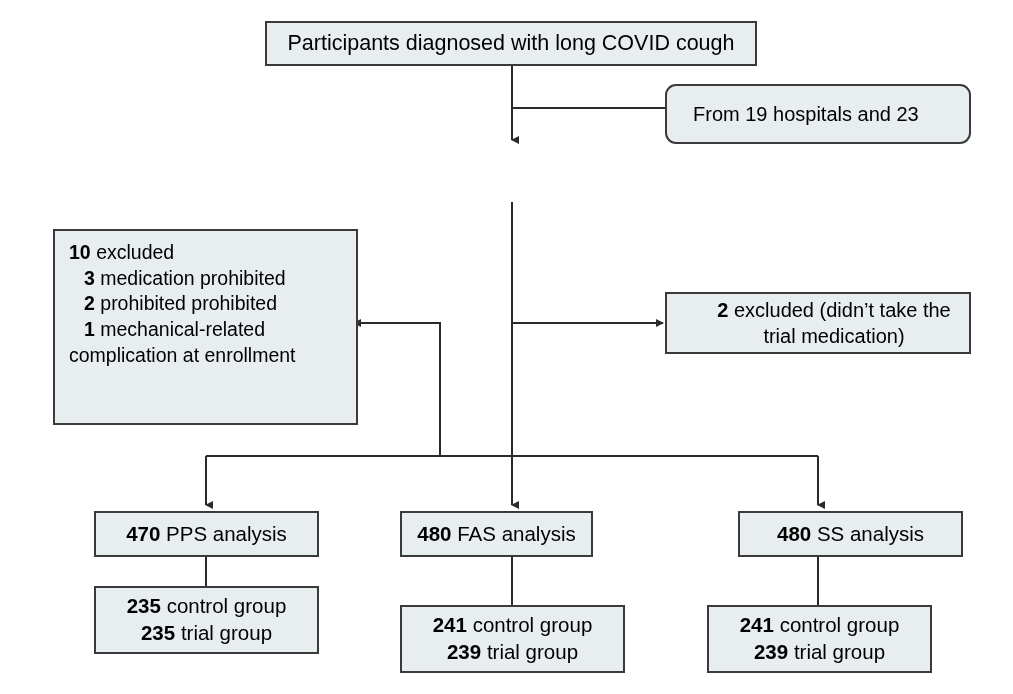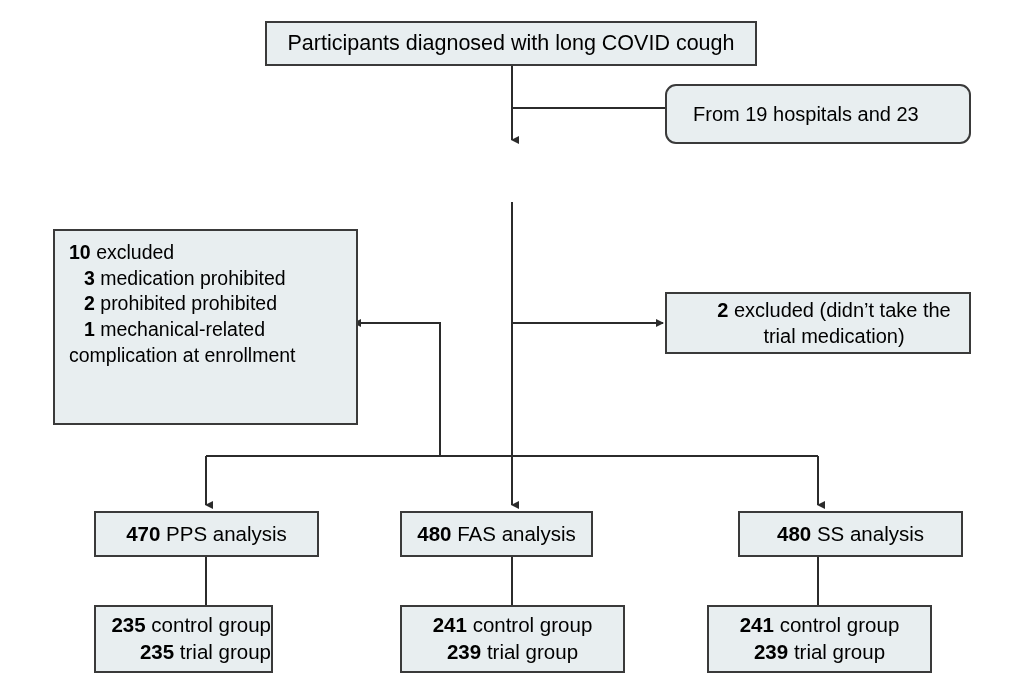--- a/index.html
+++ b/index.html
@@ -98,21 +98,21 @@
   #node-pps { left: 94px; top: 511px; width: 225px; }
   #node-fas { left: 400px; top: 511px; width: 193px; }
   #node-ss  { left: 707px; top: 511px; width: 225px; margin-left: 31px; }
 
   .group-box {
     height: 68px;
     font-size: 20.5px;
     align-items: center;
     text-align: center;
   }
-  #node-pps-groups { left: 94px; top: 605px; width: 179px; align-items: flex-end; }
+  #node-pps-groups { left: 94px; top: 586px; width: 225px; }
   #node-fas-groups { left: 400px; top: 605px; width: 225px; }
   #node-ss-groups  { left: 707px; top: 605px; width: 225px; }
 </style>
 </head>
 <body>
 
 <div id="flowchart-root">
 
   <svg id="svg-connectors" viewBox="0 0 1013 694" xmlns="http://www.w3.org/2000/svg">
     <defs>

